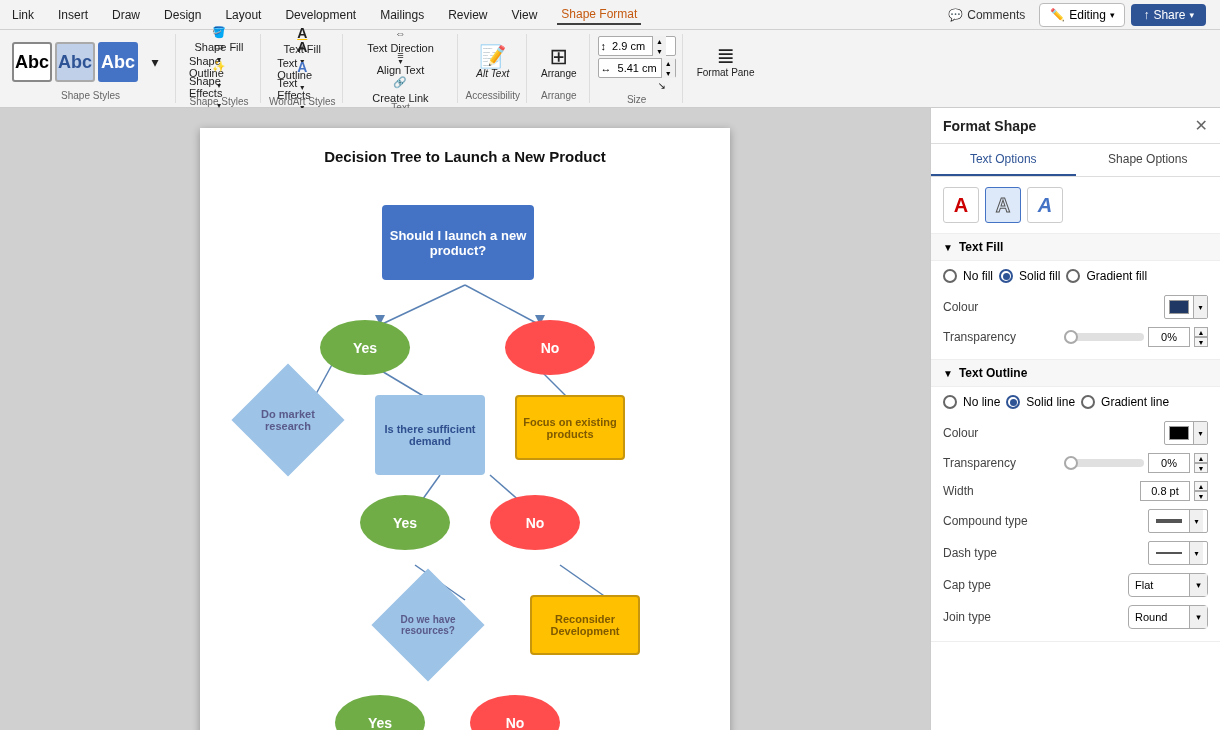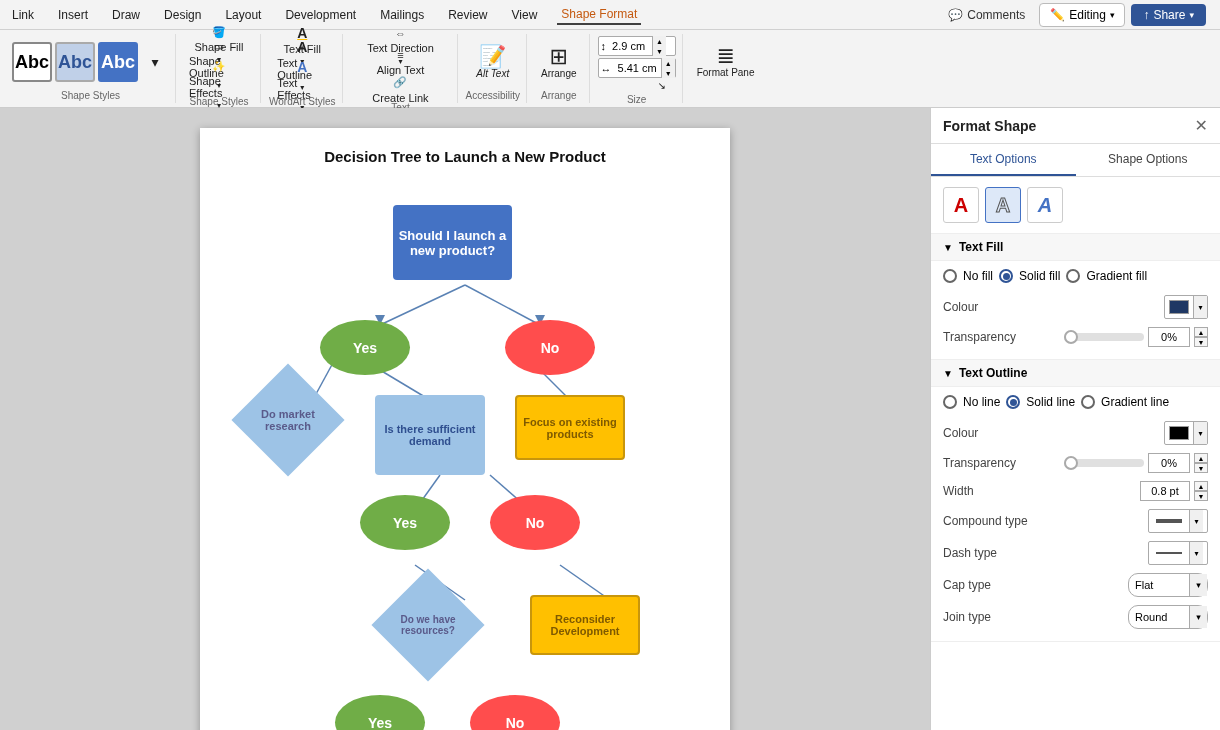--- a/index.html
+++ b/index.html
@@ -173,21 +173,21 @@
       display: flex; flex-direction: column;
     }
     .spin-btn {
       width: 14px; height: 10px; border: 1px solid #aaa; background: #f5f5f5;
       display: flex; align-items: center; justify-content: center;
       font-size: 7px; cursor: pointer; line-height: 1;
     }
 
     .dropdown-control {
       display: flex; align-items: center;
-      border: 1px solid #aaa; border-radius: 10px; background: #fff;
+      border: 1px solid #aaa; border-radius: 4px; background: #fff;
       font-size: 11px;
     }
     .dropdown-val { padding: 2px 6px; min-width: 60px; }
     .dropdown-arrow {
       width: 18px; height: 22px; border-left: 1px solid #aaa; background: #f0f0f0;
       display: flex; align-items: center; justify-content: center; cursor: pointer; font-size: 9px;
     }
     .icon-btn-dropdown {
       display: flex; align-items: center;
       border: 1px solid #aaa; border-radius: 2px; background: #fff; cursor: pointer;
@@ -391,21 +391,21 @@
           <line x1="270" y1="290" x2="310" y2="325" stroke="#5a82b4" stroke-width="1.5"></line>
 
           <line x1="195" y1="380" x2="245" y2="415" stroke="#5a82b4" stroke-width="1.5"></line>
 
           <line x1="340" y1="380" x2="390" y2="415" stroke="#5a82b4" stroke-width="1.5"></line>
 
           <polygon points="160,140 155,130 165,130" fill="#5a82b4"></polygon>
           <polygon points="320,140 315,130 325,130" fill="#5a82b4"></polygon>
         </svg>
 
-        <div class="shape shape-rect shape-blue" style="left:173px;top:20px;width:119px;height:75px;font-size:13px;">
+        <div class="shape shape-rect shape-blue" style="left:162px;top:20px;width:152px;height:75px;font-size:13px;">
           Should I launch a new product?
         </div>
 
         <div class="shape shape-ellipse shape-green" style="left:100px;top:135px;width:90px;height:55px;font-size:14px;">
           Yes
         </div>
 
         <div class="shape shape-ellipse shape-red" style="left:285px;top:135px;width:90px;height:55px;font-size:14px;">
           No
         </div>

